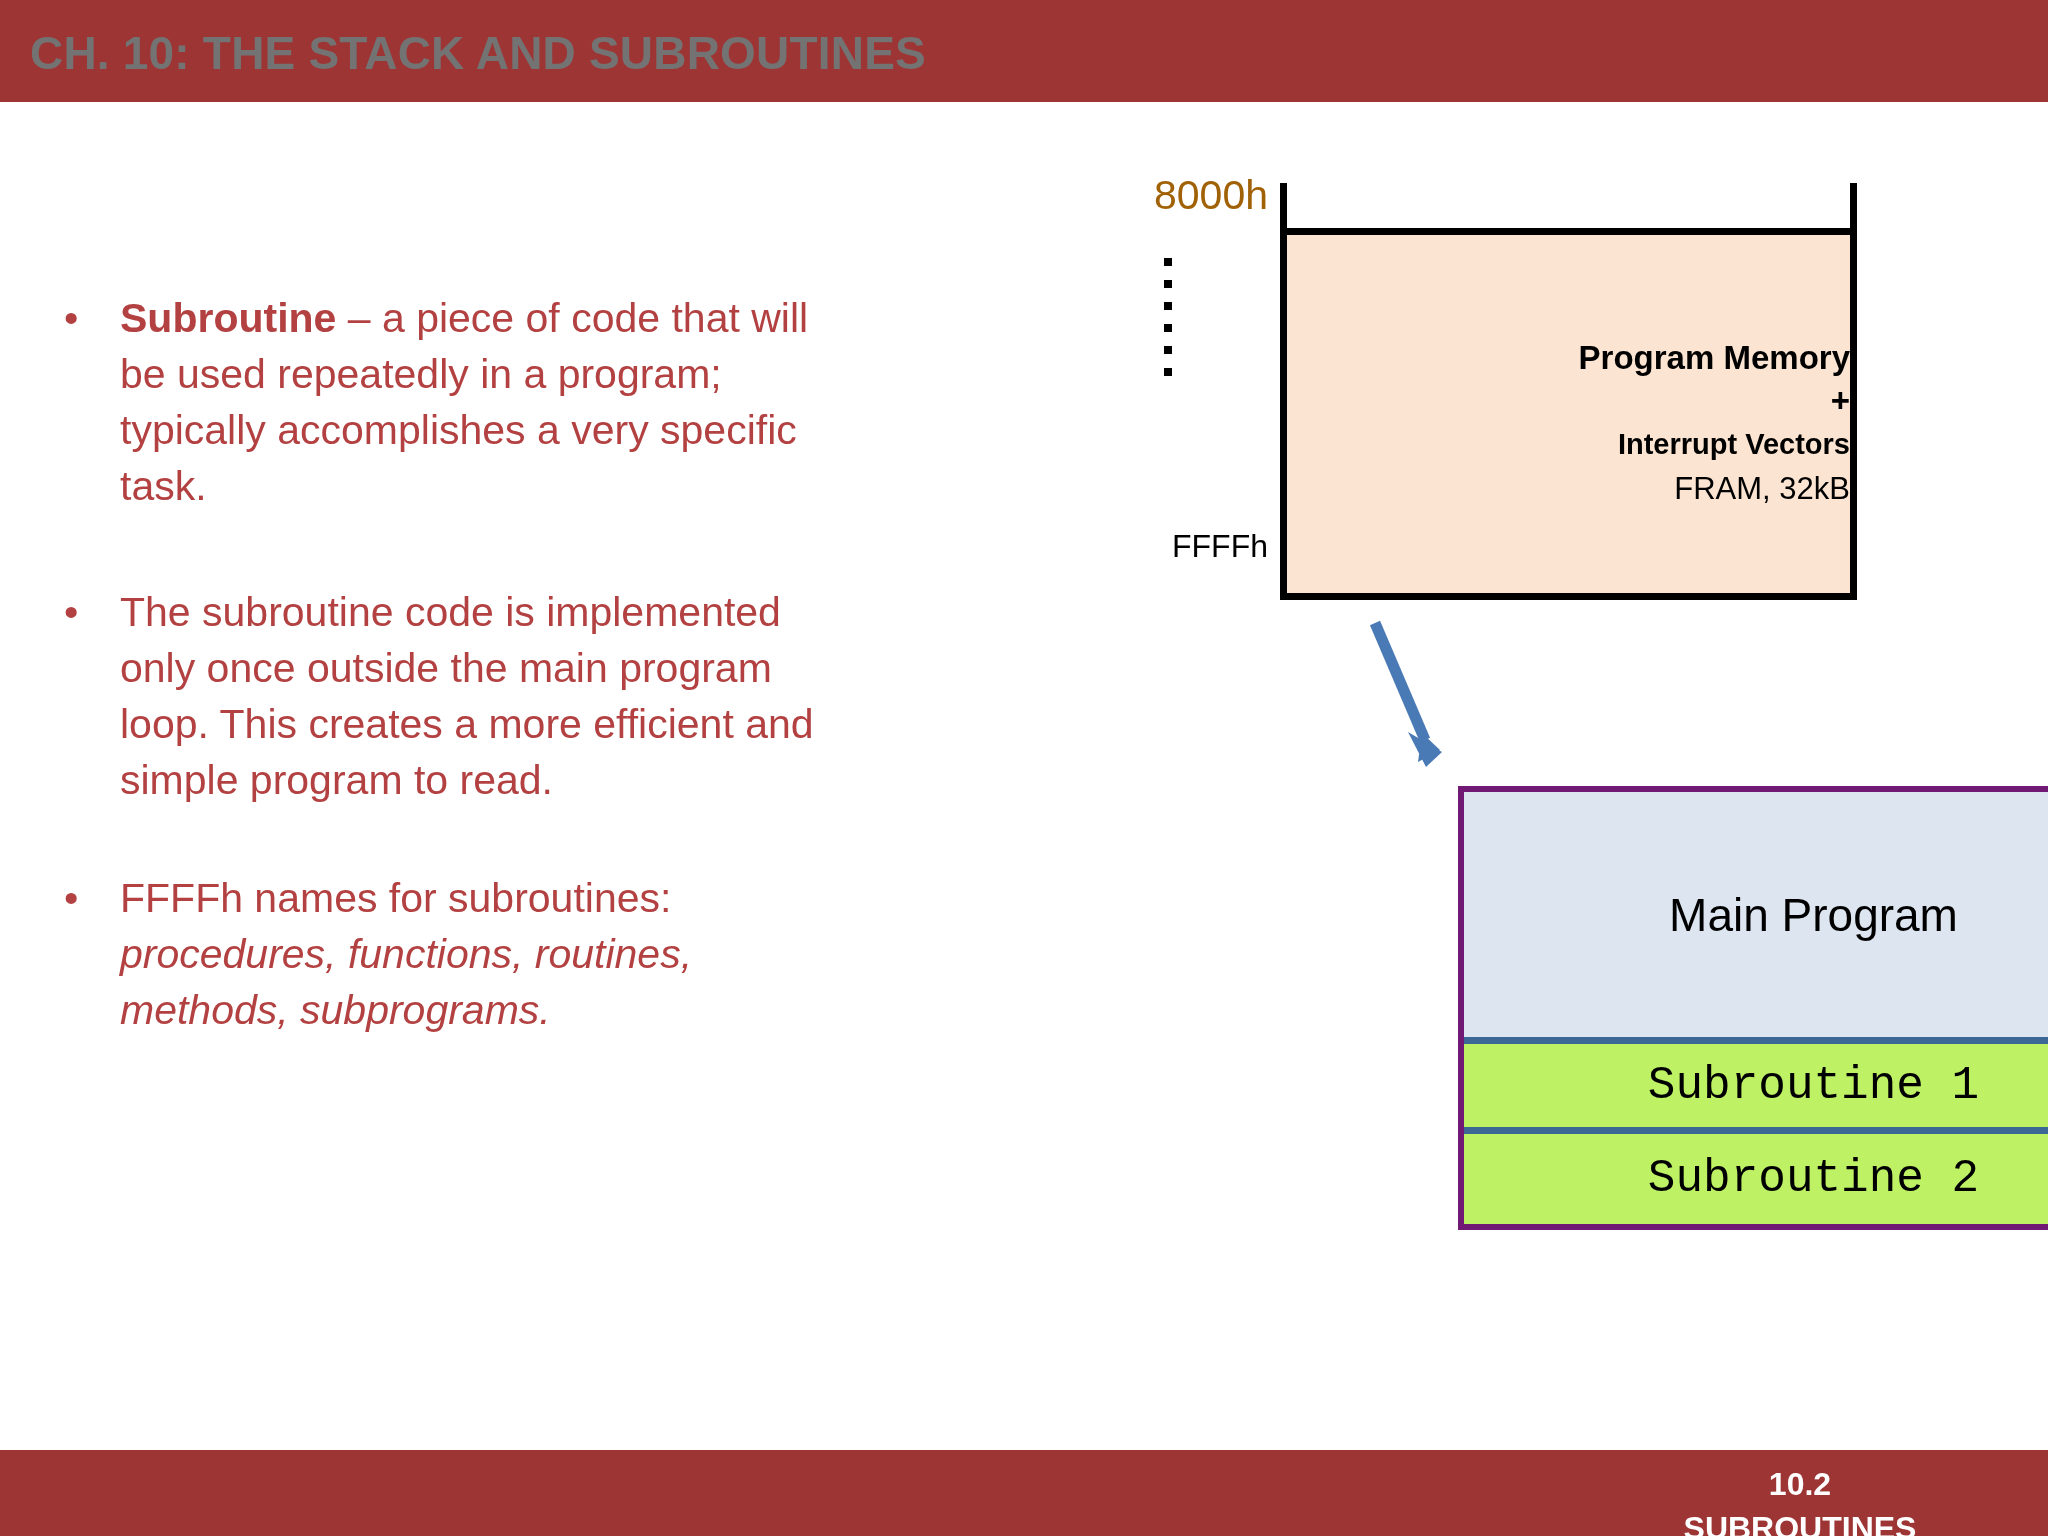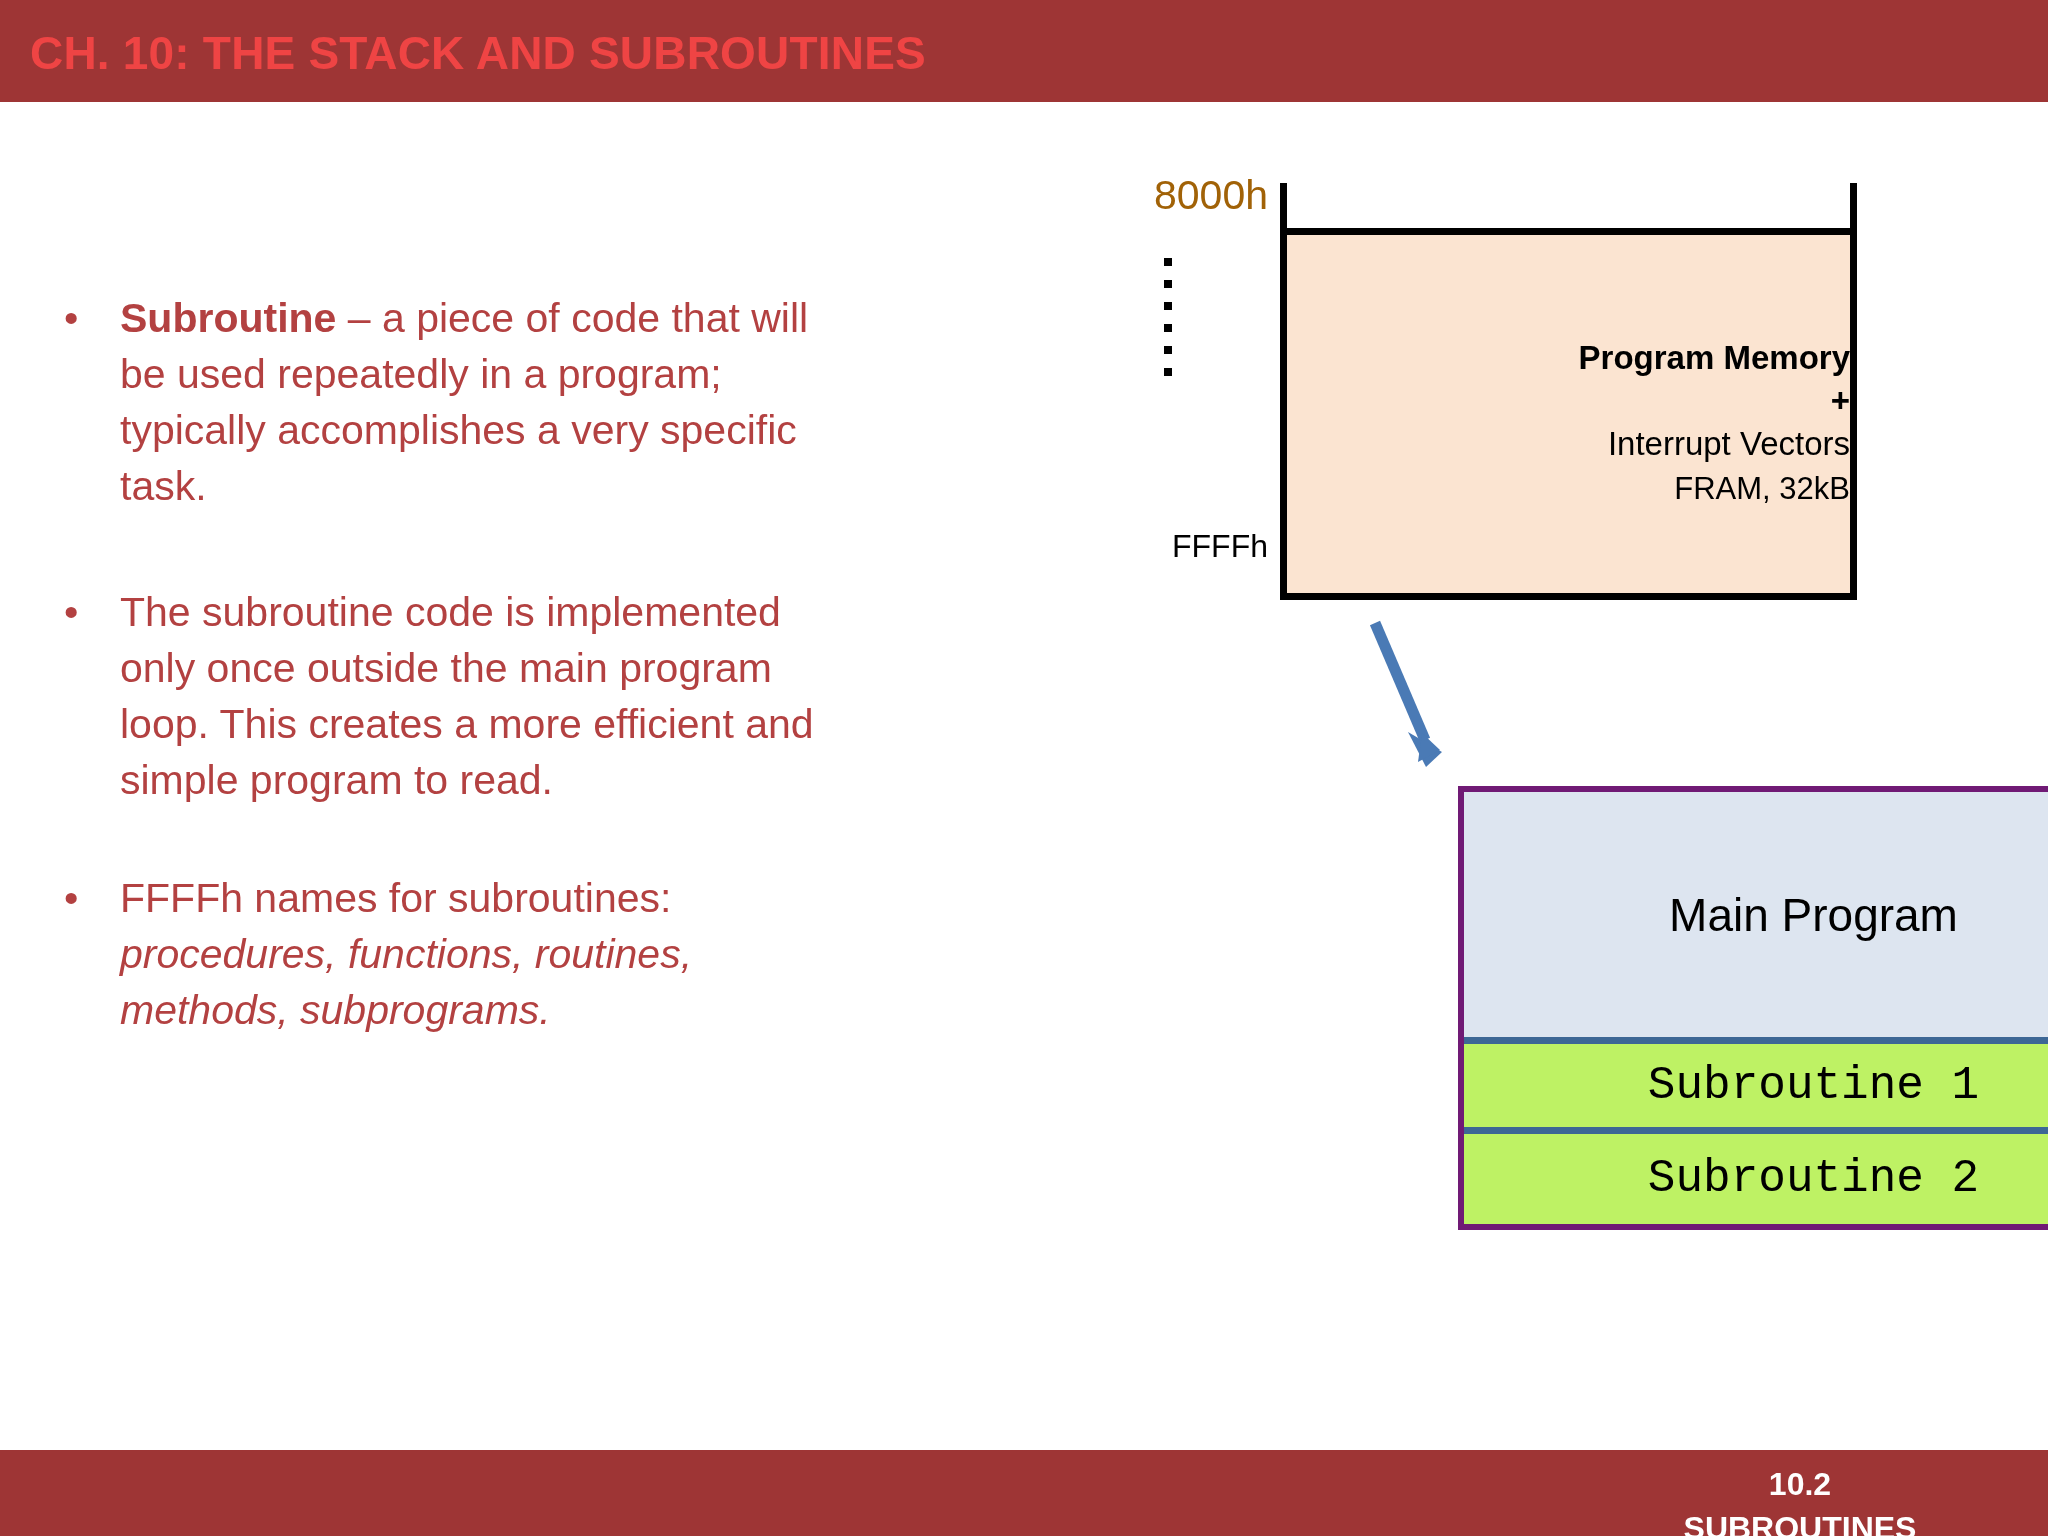--- a/index.html
+++ b/index.html
@@ -26,21 +26,21 @@
     width: 2048px;
     height: 102px;
     background: #9e3535;
   }
   .header-title {
     position: absolute;
     left: 30px;
     top: 26px;
     font-size: 46px;
     font-weight: bold;
-    color: #ef4444;
+    color: #737373;
     letter-spacing: 0.2px;
     white-space: nowrap;
   }
 
   
   .section-heading {
     position: absolute;
     left: 28px;
     top: 168px;
     font-size: 58px;
@@ -115,21 +115,21 @@
   }
   .mm-box-inner {
     position: absolute;
     left: 0; right: 0;
     top: 100px;
     text-align: right;
     color: #000000;
   }
   .mm-l1 { font-size: 33px; font-weight: bold; line-height: 46px; }
   .mm-plus { font-size: 33px; font-weight: bold; line-height: 40px; }
-  .mm-l2 { font-size: 33px; font-weight: normal; line-height: 46px; }
+  .mm-l2 { font-size: 29px; font-weight: bold; line-height: 46px; }
   .mm-l3 { font-size: 31px; font-weight: normal; line-height: 44px; }
 
   .mm-addr-top {
     position: absolute;
     left: 0;
     top: 32px;
     width: 168px;
     text-align: right;
     font-size: 41px;
     color: #a16207;

